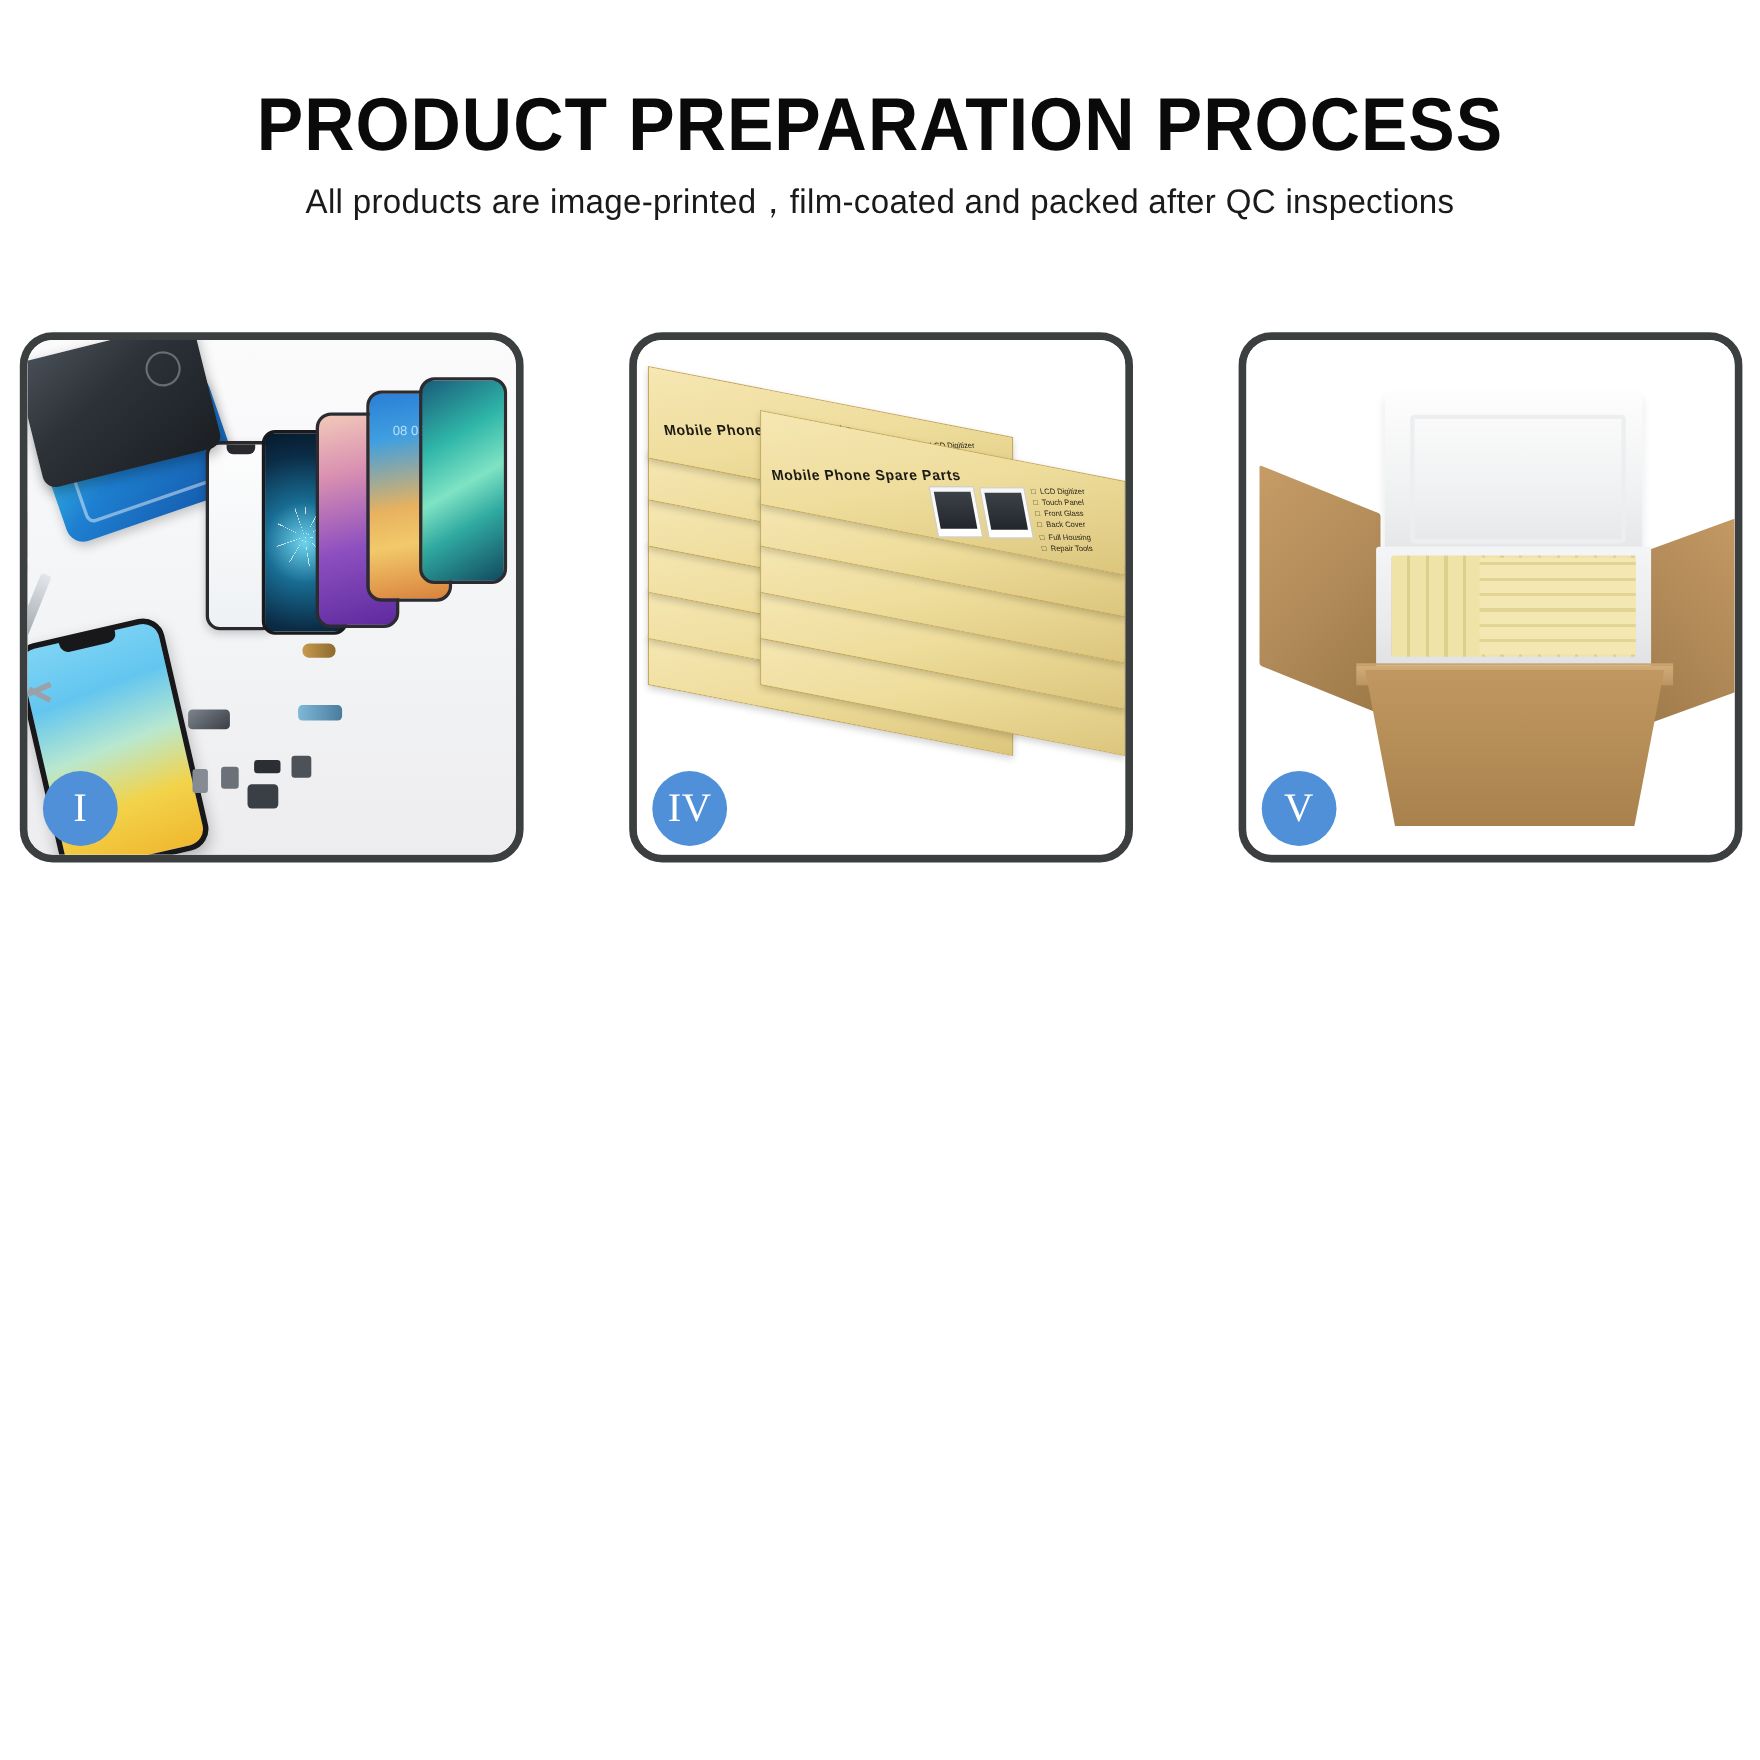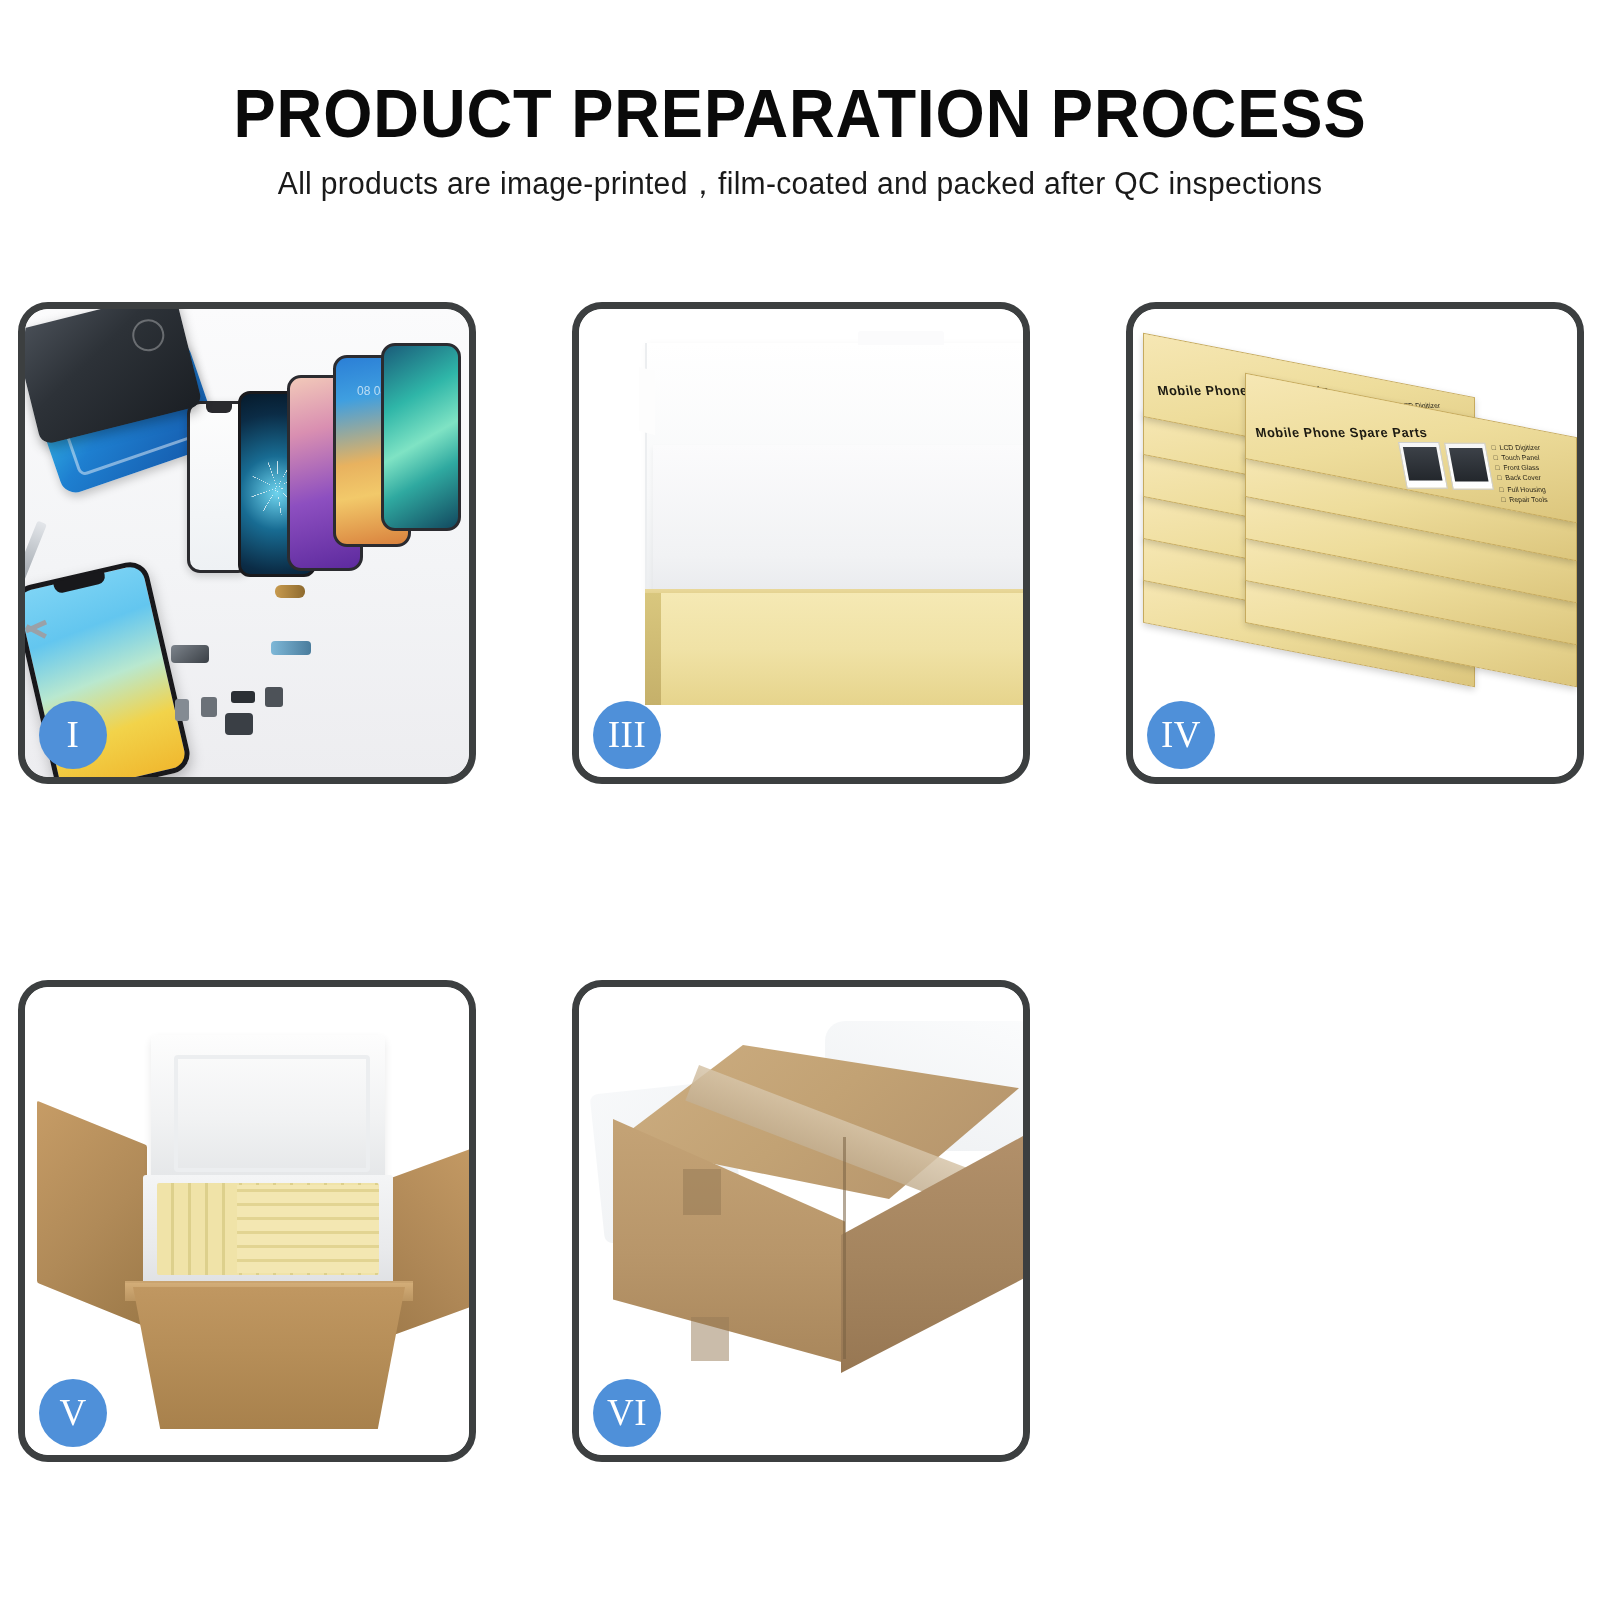--- a/index.html
+++ b/index.html
@@ -462,32 +462,20 @@
       <div class="part p1-sm5"></div>
       <div class="p1-tool"></div>
       <div class="p1-brush"></div>
       <div class="p1-screw1"></div>
       <div class="p1-screw2"></div>
     </div>
     <div class="badge">I</div>
   </div>
 
 
-  <div class="panel">
-    <div class="panel-stage">
-      <div class="p3-bg"></div>
-      <div class="p3-lid"></div>
-      <div class="p3-foam"></div>
-      <div class="p3-bubble"></div>
-
-      <div class="p3-box-rim"></div>
-      <div class="p3-box-front"></div>
-    </div>
-    <div class="badge">III</div>
-  </div>
 
   <div class="panel">
     <div class="panel-stage">
       <div class="p4-bg"></div>
 
       <div class="goldbox" id="gb6">
           <div class="gb-top"></div>
         </div>
       <div class="goldbox" id="gb5">
           <div class="gb-top"></div>
@@ -556,29 +544,14 @@
       <div class="p5-foam-lid"></div>
       <div class="p5-foam-body"></div>
       <div class="p5-inner-gold"></div>
       <div class="p5-inner-gold2"></div>
       <div class="p5-carton-lip"></div>
       <div class="p5-carton-front"></div>
     </div>
     <div class="badge">V</div>
   </div>
 
-  <div class="panel">
-    <div class="panel-stage">
-      <div class="p6-bg"></div>
-      <div class="p6-bagL"></div>
-      <div class="p6-bagR"></div>
-      <div class="p6-top"></div>
-      <div class="p6-tape"></div>
-      <div class="p6-left"></div>
-      <div class="p6-right"></div>
-      <div class="p6-seamv"></div>
-      <div class="p6-notch1"></div>
-      <div class="p6-notch2"></div>
-    </div>
-    <div class="badge">VI</div>
-  </div>
 
 </div>
 
 </body></html>

